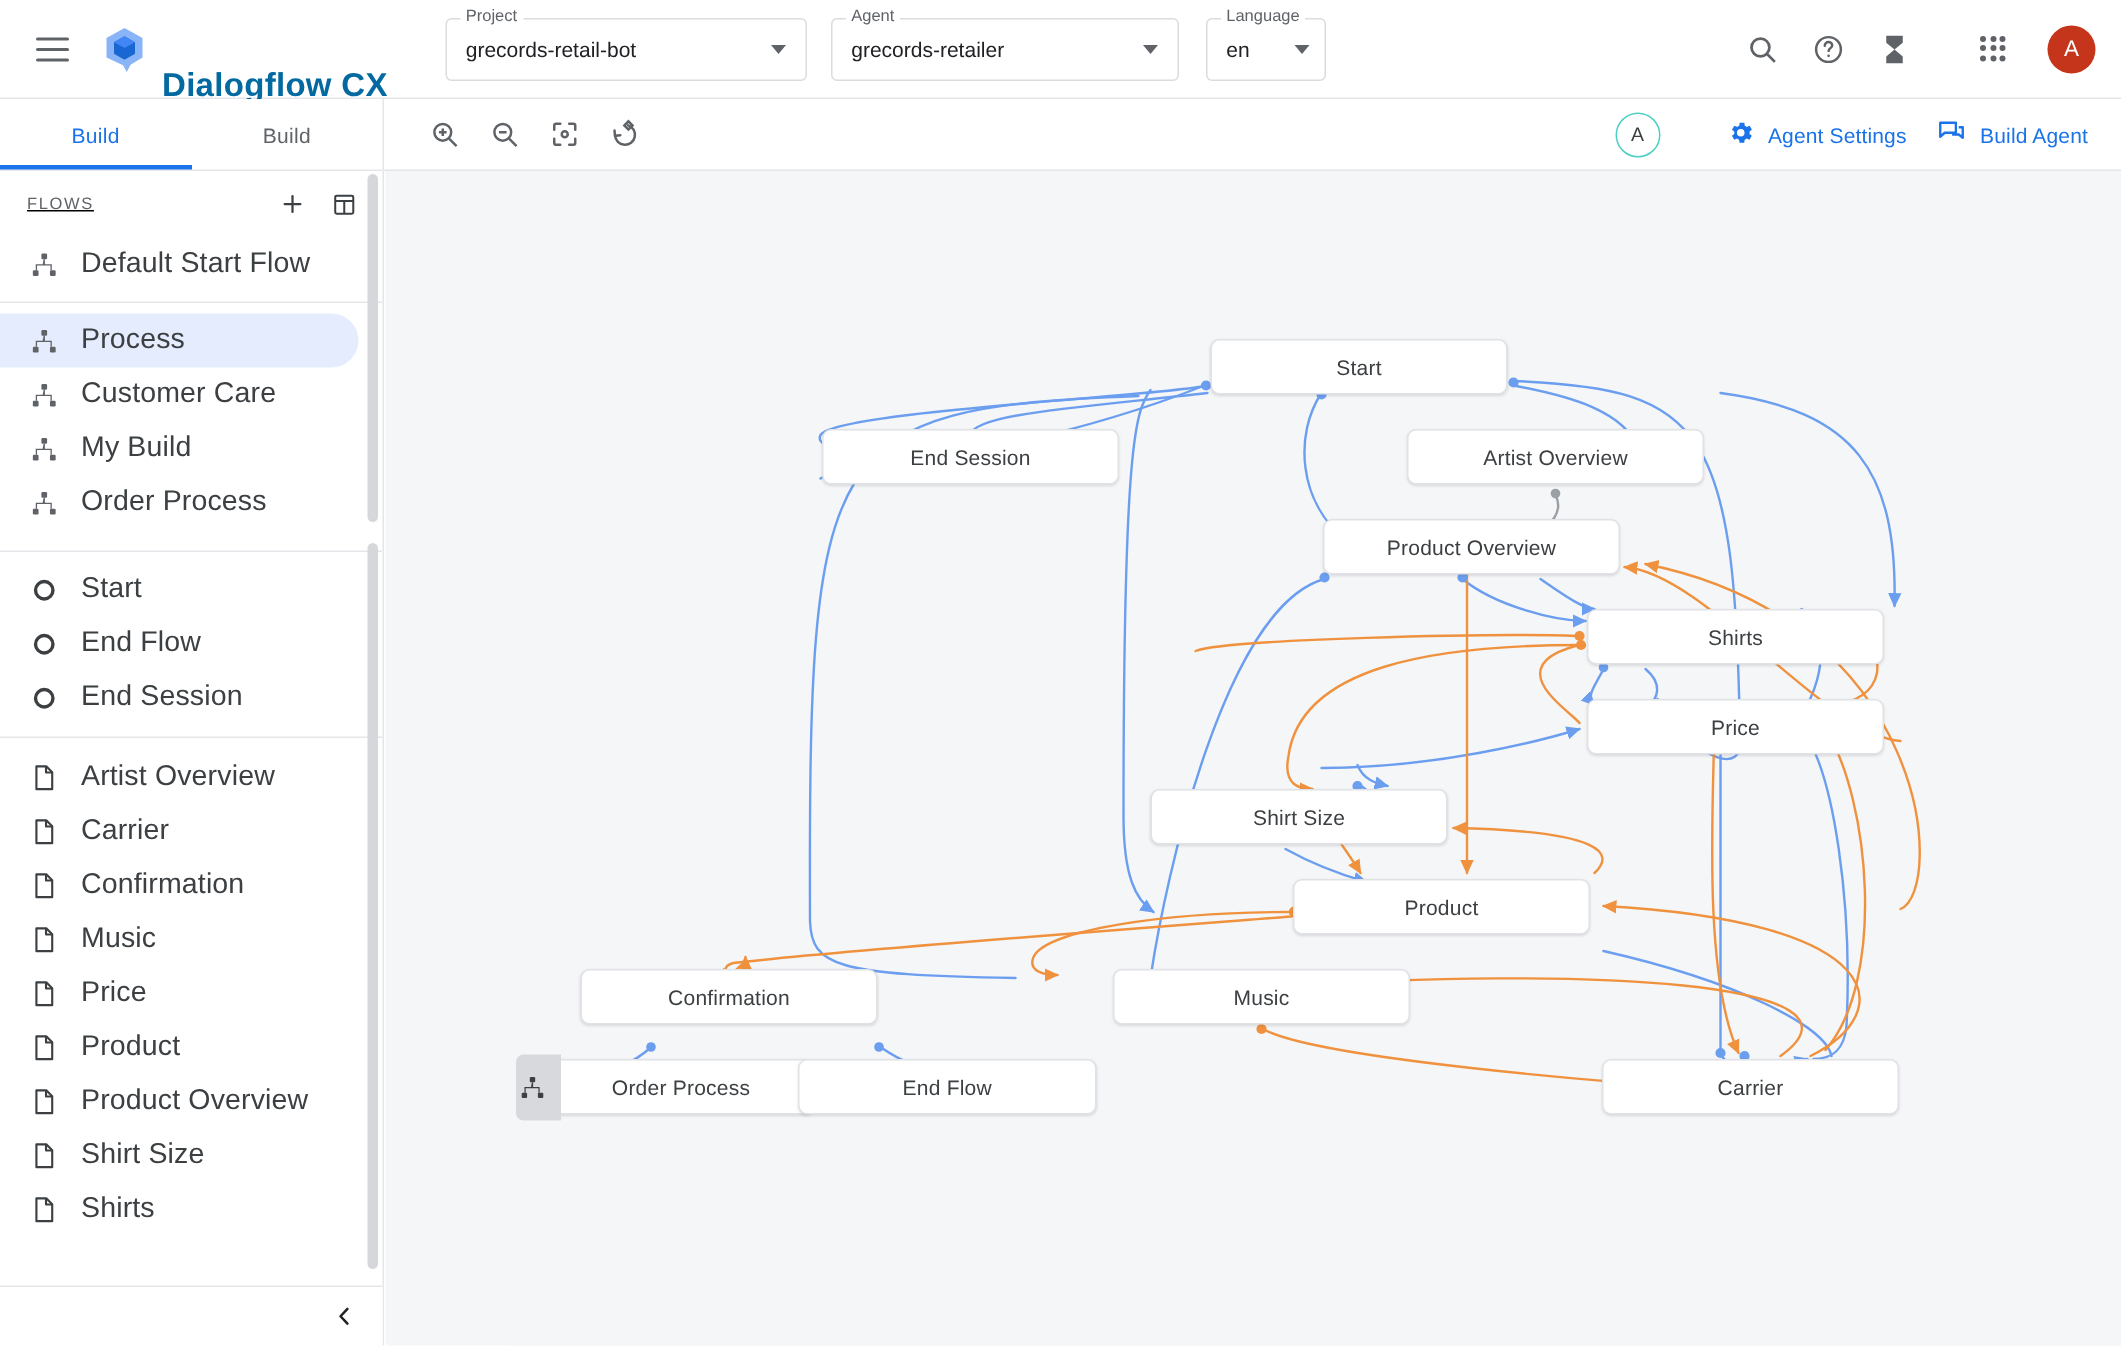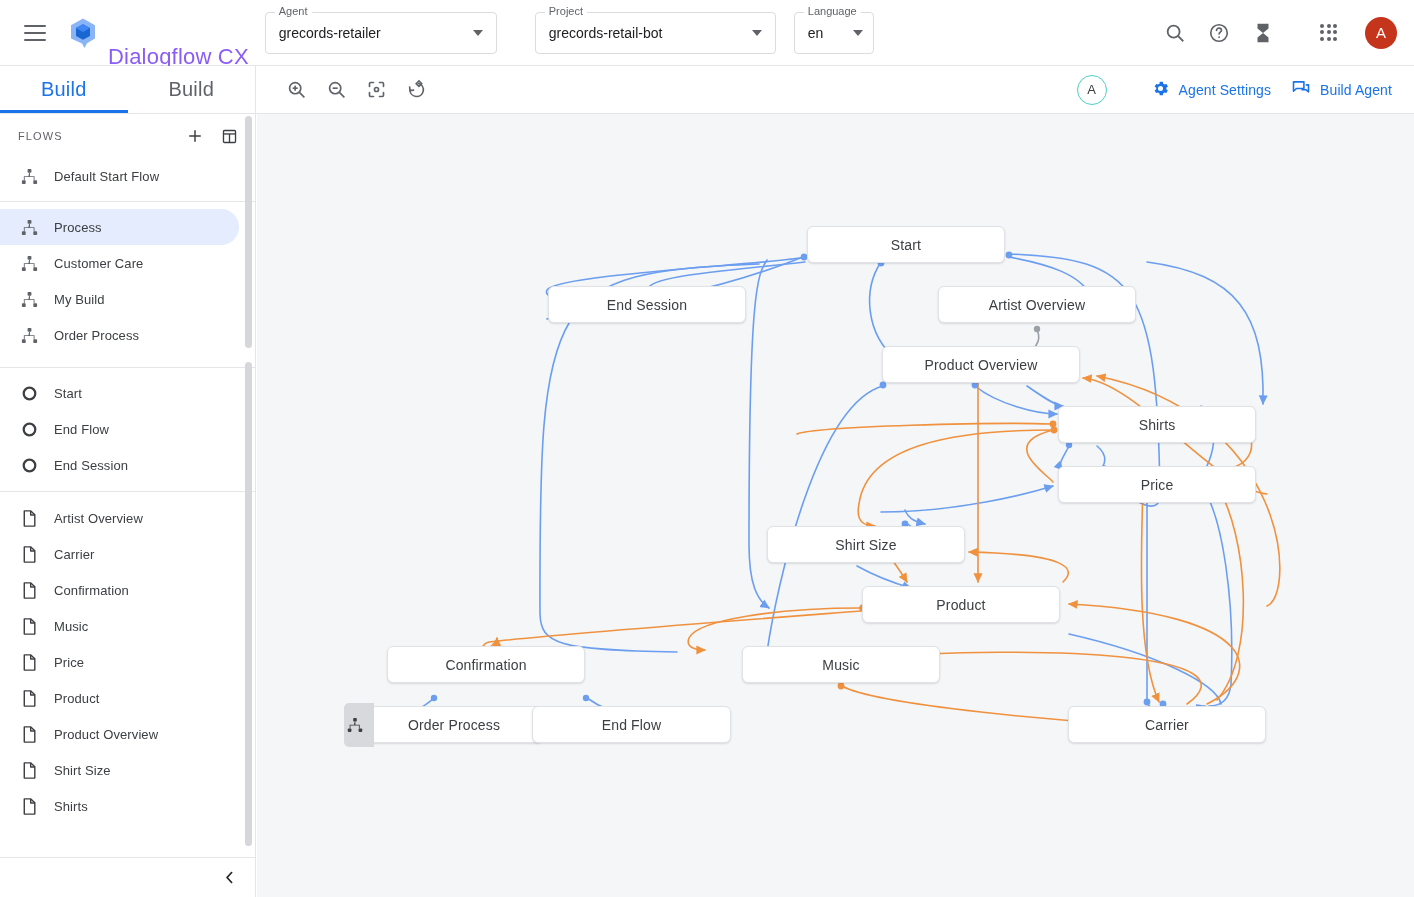--- a/index.html
+++ b/index.html
@@ -21,22 +21,22 @@
   .hamburger {
     width: 22px; height: 16px; margin-left: 24px; margin-right: 22px;
     display: flex; flex-direction: column; justify-content: space-between;
     cursor: pointer;
   }
   .hamburger span { display: block; height: 2px; background: #5f6368; border-radius: 1px; }
 
   .brand { display: flex; align-items: center; cursor: pointer; }
   .brand-logo { width: 30px; height: 32px; position: relative; }
   .brand-title {
-    font-size: 22px; color: #8b5cf6; margin-left: 10px;
-    font-weight: 400; letter-spacing: .2px; white-space: nowrap; margin-top: 48px;
+    font-size: 22px; color: #0369a1; margin-left: 10px;
+    font-weight: 700; letter-spacing: .2px; white-space: nowrap; margin-top: 48px;
   }
 
   
   .sel-group { position: relative; margin-left: 0; }
   .sel-box {
     position: relative; height: 42px; border: 1px solid #dadce0; border-radius: 4px;
     display: flex; align-items: center; background: #fff; cursor: pointer;
   }
   .sel-label {
     position: absolute; top: -8px; left: 9px; background: #fff; padding: 0 4px;
@@ -70,21 +70,21 @@
   .dots-grid i { background: #5f6368; border-radius: 50%; width: 4px; height: 4px; }
 
   
   .subbar {
     position: absolute; top: 66px; left: 0; width: 1414px; height: 48px;
     background: #fff; border-bottom: 1px solid #e4e6e9; display: flex; align-items: stretch;
   }
   .tabs { display: flex; width: 256px; height: 100%; border-right: 1px solid #e4e6e9; }
   .tab {
     flex: 1; display: flex; align-items: center; justify-content: center;
-    font-size: 20px; color: #5f6368; cursor: pointer; position: relative;
+    font-size: 14px; color: #5f6368; cursor: pointer; position: relative;
     letter-spacing: .2px;
   }
   .tab.active { color: #1a73e8; }
   .tab.active::after {
     content: ""; position: absolute; bottom: 0; left: 0; right: 0; height: 3px; background: #1a73e8;
   }
   .canvas-tools { display: flex; align-items: center; padding-left: 22px; gap: 4px; }
   .ctool {
     width: 36px; height: 36px; display: flex; align-items: center; justify-content: center;
     cursor: pointer; border-radius: 50%;
@@ -99,37 +99,37 @@
     display: flex; align-items: center; gap: 9px; color: #1a73e8; font-size: 14px;
     cursor: pointer; margin-left: 20px; font-weight: 500; letter-spacing: .1px; white-space: nowrap;
   }
 
   
   .sidebar {
     position: absolute; top: 114px; left: 0; width: 256px; height: 783px;
     background: #fff; border-right: 1px solid #e4e6e9; overflow: hidden;
   }
   .sec-head {
-    height: 44px; display: flex; align-items: center; padding-left: 18px; padding-right: 16px;
+    height: 44px; display: flex; align-items: center; padding-left: 18px; padding-right: 16px; text-decoration: underline;
   }
   .sec-title {
     font-size: 11px; color: #5f6368; letter-spacing: 1.1px; font-weight: 500;
   }
   .sec-actions { margin-left: auto; display: flex; align-items: center; gap: 14px; }
   .sec-ico { width: 20px; height: 20px; cursor: pointer; display: flex; align-items: center; justify-content: center; }
 
   .nav-item {
     height: 36px; display: flex; align-items: center; cursor: pointer;
     padding-left: 18px; border-radius: 0 18px 18px 0; margin-right: 16px;
   }
   .nav-item .nico {
     width: 22px; height: 22px; margin-right: 14px; flex: 0 0 22px;
     display: flex; align-items: center; justify-content: center;
   }
-  .nav-item .ntext { font-size: 13px; color: #3c4043; letter-spacing: .1px; white-space: nowrap; }
+  .nav-item .ntext { font-size: 19px; color: #3c4043; letter-spacing: .1px; white-space: nowrap; }
   .nav-item.selected { background: #e4ecfd; }
   .divider { height: 1px; background: #e4e6e9; margin: 7px 0; }
 
   .scroll-track {
     position: absolute; right: 3px; width: 7px; background: transparent;
   }
   .scroll-thumb { position: absolute; width: 7px; background: #d5d7da; border-radius: 4px; left: 0; }
 
   .collapse-bar {
     position: absolute; bottom: 0; left: 0; width: 256px; height: 40px;
@@ -175,32 +175,32 @@
       <div class="brand-logo">
         <svg width="30" height="32" viewBox="0 0 30 32">
           <path d="M15 1.6 L27 8.3 V21.4 L19 26.2 L16.5 31 L14 26.5 L3 21.4 V8.3 Z" fill="#8ab4f8"></path>
           <path d="M15 7.2 L22 11.1 V18.9 L15 22.8 L8 18.9 V11.1 Z" fill="#1967d2"></path>
           <path d="M15 7.2 L22 11.1 L15 15 L8 11.1 Z" fill="#4285f4"></path>
         </svg>
       </div>
       <div class="brand-title">Dialogflow CX</div>
     </div>
 
+    <div class="sel-group" style="margin-left:38px;">
+      <div class="sel-box" id="project-select">
+        <span class="sel-label">Project</span>
+        <span class="sel-val">grecords-retail-bot</span>
+        <span class="sel-arrow"></span>
+      </div>
+    </div>
+
     <div class="sel-group" style="margin-left:16px;">
       <div class="sel-box" id="agent-select">
         <span class="sel-label">Agent</span>
         <span class="sel-val">grecords-retailer</span>
-        <span class="sel-arrow"></span>
-      </div>
-    </div>
-
-    <div class="sel-group" style="margin-left:38px;">
-      <div class="sel-box" id="project-select">
-        <span class="sel-label">Project</span>
-        <span class="sel-val">grecords-retail-bot</span>
         <span class="sel-arrow"></span>
       </div>
     </div>
 
     <div class="sel-group" style="margin-left:18px;">
       <div class="sel-box" id="lang-select">
         <span class="sel-label">Language</span>
         <span class="sel-val">en</span>
         <span class="sel-arrow"></span>
       </div>

